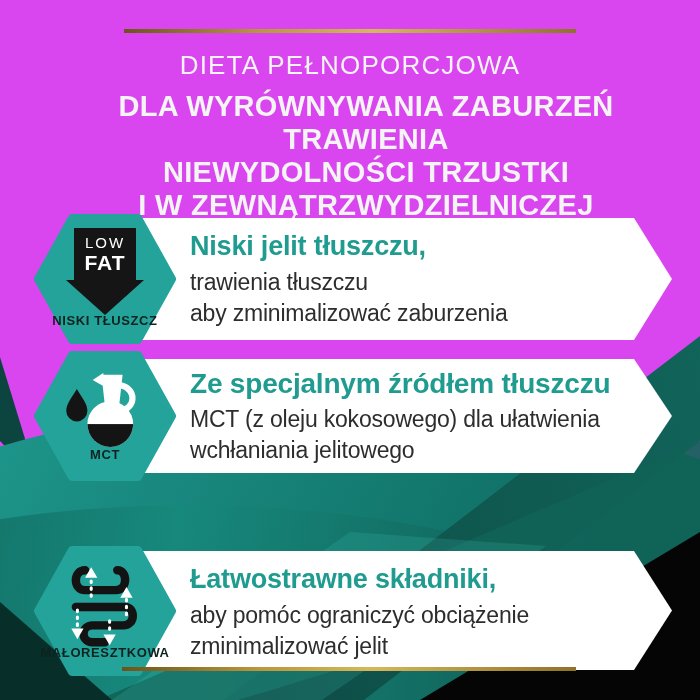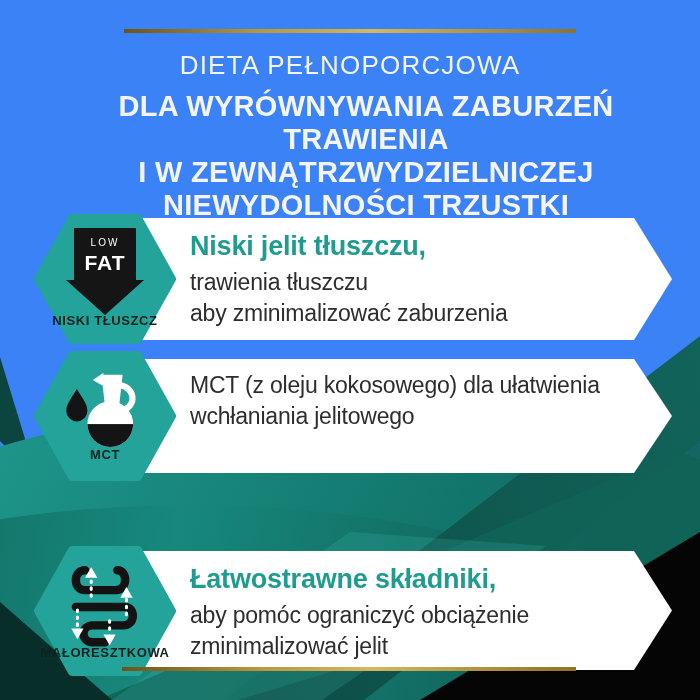--- a/index.html
+++ b/index.html
@@ -1,18 +1,18 @@
 <!DOCTYPE html>
 <html><head>
 <meta charset="utf-8">
 <style>
   html,body{margin:0;padding:0;background:#000;}
   .canvas{
     position:relative;width:700px;height:700px;overflow:hidden;
-    background:#3b82f6;font-family:"Liberation Sans",sans-serif;
+    background:#d946ef;font-family:"Liberation Sans",sans-serif;
   }
   
   .bg{position:absolute;inset:0;z-index:1;overflow:hidden;}
   .bg div{position:absolute;}
   .wedge-left{inset:0;background:#0c4540;clip-path:polygon(0 51%,0 63%,36% 100%,15% 100%);}
   .sweep1{left:-400px;top:400px;width:1460px;height:860px;border-radius:50%;
     background:linear-gradient(118deg,#23a59a 8%,#12756b 48%,#0a4b44 82%);}
   .sweep2{left:-520px;top:505px;width:1420px;height:780px;border-radius:50%;opacity:.94;
     background:linear-gradient(100deg,#0d5249 10%,#17887c 45%,#0c4a43 85%);}
   .band-r1{inset:0;background:linear-gradient(250deg,#12695f,#0b423c);
@@ -50,21 +50,21 @@
   
   .hexwrap{position:absolute;left:34px;top:50%;width:142px;height:130px;transform:translateY(-50%);}
   .hex-svg{position:absolute;inset:0;}
   .hex-label{position:absolute;left:0;right:0;bottom:16px;text-align:center;
     font-size:13px;font-weight:700;color:#0e2320;letter-spacing:.6px;}
   .row2 .hex-label{bottom:19px;}
   
   .fat-badge{position:absolute;left:50%;top:14px;transform:translateX(-50%);width:78px;}
   .fat-shaft{margin:0 8px;height:52px;background:#151515;display:flex;flex-direction:column;
     align-items:center;justify-content:center;gap:1px;}
-  .fat-low{color:#fff;font-size:10px;font-weight:400;letter-spacing:2px;line-height:16px;}
+  .fat-low{color:#fff;font-size:15px;font-weight:400;letter-spacing:2px;line-height:16px;}
   .fat-fat{color:#fff;font-size:21px;font-weight:800;letter-spacing:1px;line-height:21px;}
   .fat-head{width:0;height:0;border-left:39px solid transparent;border-right:39px solid transparent;
     border-top:35px solid #151515;}
   .icon-svg{position:absolute;left:50%;top:15px;transform:translateX(-50%);}
 </style>
 </head>
 <body>
 
 <div class="canvas">
 
@@ -78,22 +78,22 @@
     <div class="corner-black"></div>
     <div class="corner-dark-left"></div>
   </div>
 
   <div class="gold-rule gold-top"></div>
   <div class="gold-rule gold-bottom"></div>
 
   <div class="header">
     <div class="header-sub">DIETA PEŁNOPORCJOWA</div>
     <div class="header-main">DLA WYRÓWNYWANIA ZABURZEŃ TRAWIENIA</div>
+    <div class="header-main">NIEWYDOLNOŚCI TRZUSTKI</div>
     <div class="header-main">I W ZEWNĄTRZWYDZIELNICZEJ</div>
-    <div class="header-main">NIEWYDOLNOŚCI TRZUSTKI</div>
   </div>
 
   <div class="row row1">
     <div class="banner">
       <div class="banner-inner">
         <div class="feature-heading">Niski jelit tłuszczu,</div>
         <div class="feature-body">
           <div>trawienia tłuszczu</div>
           <div>aby zminimalizować zaburzenia</div>
         </div>
@@ -110,20 +110,21 @@
         </div>
         <div class="fat-head"></div>
       </div>
       <div class="hex-label">NISKI TŁUSZCZ</div>
     </div>
   </div>
 
   <div class="row row2">
     <div class="banner">
       <div class="banner-inner">
+        <div class="feature-heading">Ze specjalnym źródłem tłuszczu</div>
         <div class="feature-body">
           <div>MCT (z oleju kokosowego) dla ułatwienia</div>
           <div>wchłaniania jelitowego</div>
         </div>
       </div>
     </div>
     <div class="hexwrap">
       <svg class="hex-svg" width="142" height="130" viewBox="0 0 142 130">
         <path d="M38 4 L104 4 L138 65 L104 126 L38 126 L4 65 Z" fill="#23a39a" stroke="#23a39a" stroke-width="8" stroke-linejoin="round"></path>
       </svg>

